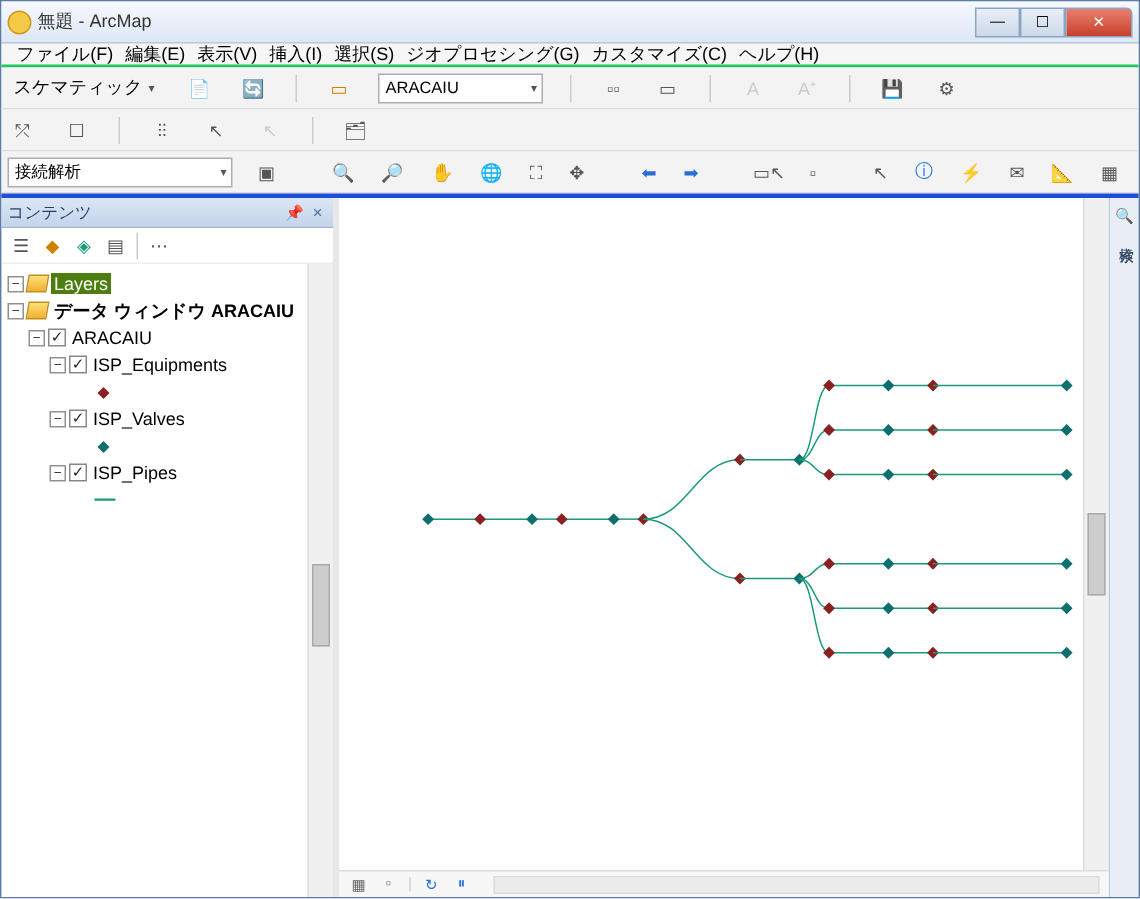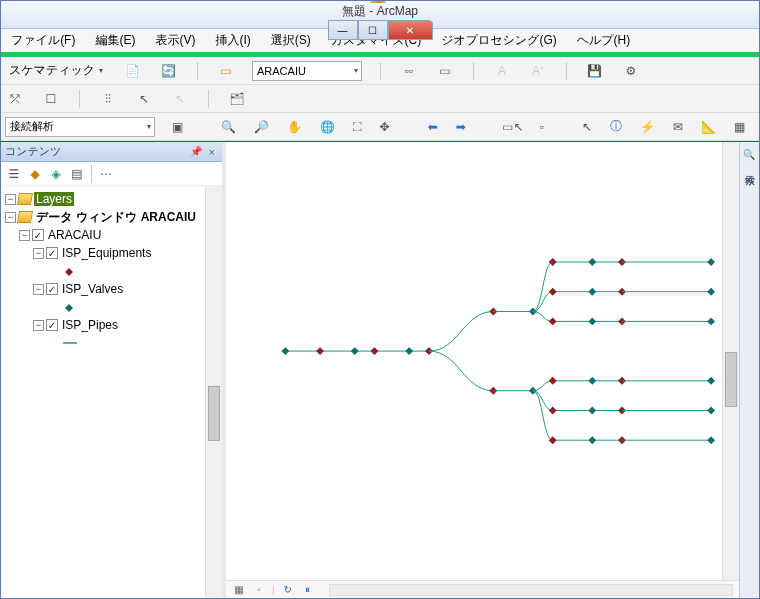--- a/index.html
+++ b/index.html
@@ -1,33 +1,33 @@
 <!DOCTYPE html>
 <html><head>
 <meta charset="utf-8">
 <style>
   * { box-sizing: border-box; margin: 0; padding: 0; }
   body { font-family: "MS PGothic", "Meiryo", sans-serif; font-size: 12px; background: #fff; overflow: hidden; }
   .window { width: 760px; height: 599px; border: 1px solid #5a7ca8; background: #f0f0f0; display: flex; flex-direction: column; }
-  .titlebar { height: 28px; background: linear-gradient(#f7f9fd, #dde7f5); display: flex; align-items: center; padding: 0 4px; border-bottom: 1px solid #b8c8dc; position: relative; flex-direction: column; }
+  .titlebar { height: 28px; background: linear-gradient(#f7f9fd, #dde7f5); display: flex; align-items: center; padding: 0 4px; border-bottom: 1px solid #b8c8dc; position: relative; }
   .titlebar-icon { width: 16px; height: 16px; background: #f7c948; border-radius: 50%; margin-right: 4px; display: inline-block; border:1px solid #c99a20;}
   .titlebar-title { flex: 1; color: #333; }
   .win-buttons { display: flex; gap: 0; }
   .win-btn { width: 30px; height: 20px; background: linear-gradient(#e8eef8,#cdd9ea); border:1px solid #8aa4c4; display:flex; align-items:center; justify-content:center; font-size:10px; }
   .win-btn.close { background: linear-gradient(#e97f6f,#c8412c); color:#fff; width:45px; border-radius:0 4px 0 0;}
-  .menubar { height: 28px; background: #f6f6f6; display:flex; align-items:center; padding: 0 6px; gap: 12px; border-bottom:5px solid #22c55e;}
+  .menubar { height: 16px; background: #f6f6f6; display:flex; align-items:center; padding: 0 6px; gap: 0; border-bottom:2px solid #22c55e;}
   .menubar span { padding: 2px 4px; cursor: default; }
   .toolbar { height: 28px; background: #f3f3f3; display:flex; align-items:center; padding: 2px 4px; gap: 16px; border-bottom:1px solid #ddd;}
   .tbtn { width: 20px; height: 20px; display:flex; align-items:center; justify-content:center; border:1px solid transparent; font-size:12px; color:#555;}
   .sep { width:1px; height:18px; background:#ccc; margin:0 2px;}
   .dropdown { height: 20px; border:1px solid #abadb3; background:#fff; display:flex; align-items:center; padding:0 18px 0 4px; font-size:11px; position:relative; min-width:100px;}
   .dropdown::after { content:"▾"; position:absolute; right:3px; font-size:8px; color:#555;}
   .dropbtn { display:flex; align-items:center; gap:2px; padding:0 4px; height:20px;}
   .dropbtn::after { content:"▾"; font-size:8px; color:#555; margin-left:2px;}
-  .main { flex:1; display:flex; border-top:1px solid #1d4ed8; overflow:hidden;}
+  .main { flex:1; display:flex; border-top:3px solid #1d4ed8; overflow:hidden;}
   .sidebar { width: 225px; background:#fff; display:flex; flex-direction:column; border-right: 4px solid #e8e8e8;}
   .panel-header { background: linear-gradient(#dae6f4,#c3d5ec); height:20px; display:flex; align-items:center; padding:0 4px; font-size:11px; color:#2a3f5f; border-bottom:1px solid #9db4d1;}
   .panel-header .pin { margin-left:auto; font-size:10px; color:#4a6a94; padding:0 3px;}
   .panel-header .close-x { font-size:11px; color:#4a6a94; padding:0 3px;}
   .toc-toolbar { height:24px; display:flex; align-items:center; padding:2px 4px; gap:3px; border-bottom:1px solid #eee;}
   .toc-toolbar .tbtn{width:18px;height:18px;}
   .tree { flex:1; padding:4px; overflow:auto; position:relative;}
   .tree-row { display:flex; align-items:center; height:18px; gap:2px;}
   .exp { width:11px; height:11px; border:1px solid #919191; display:flex; align-items:center; justify-content:center; font-size:9px; line-height:1; background:#fff; color:#333;}
   .layer-icon { width:14px; height:12px; display:inline-block; }
@@ -67,22 +67,22 @@
       <div class="win-btn close">✕</div>
     </div>
   </div>
 
   <div class="menubar">
     <span>ファイル(F)</span>
     <span>編集(E)</span>
     <span>表示(V)</span>
     <span>挿入(I)</span>
     <span>選択(S)</span>
+    <span>ジオプロセシング(G)</span>
     <span>カスタマイズ(C)</span>
-    <span>ジオプロセシング(G)</span>
     <span>ヘルプ(H)</span>
   </div>
 
   <div class="toolbar">
     <span class="dropbtn">
         <span>スケマティック</span>
       </span>
     <span class="tbtn">📄</span>
     <span class="tbtn">🔄</span>
     <span class="sep"></span>

